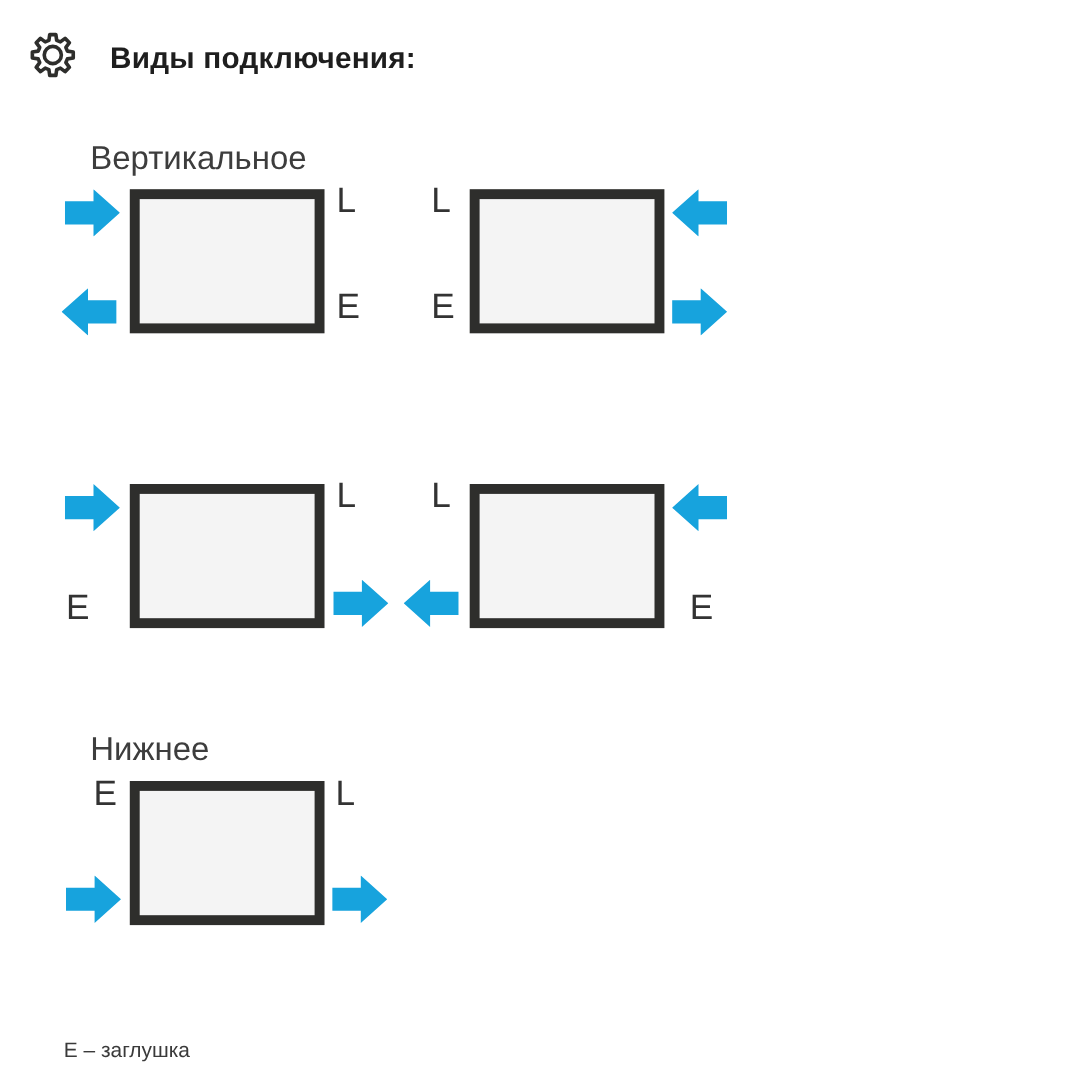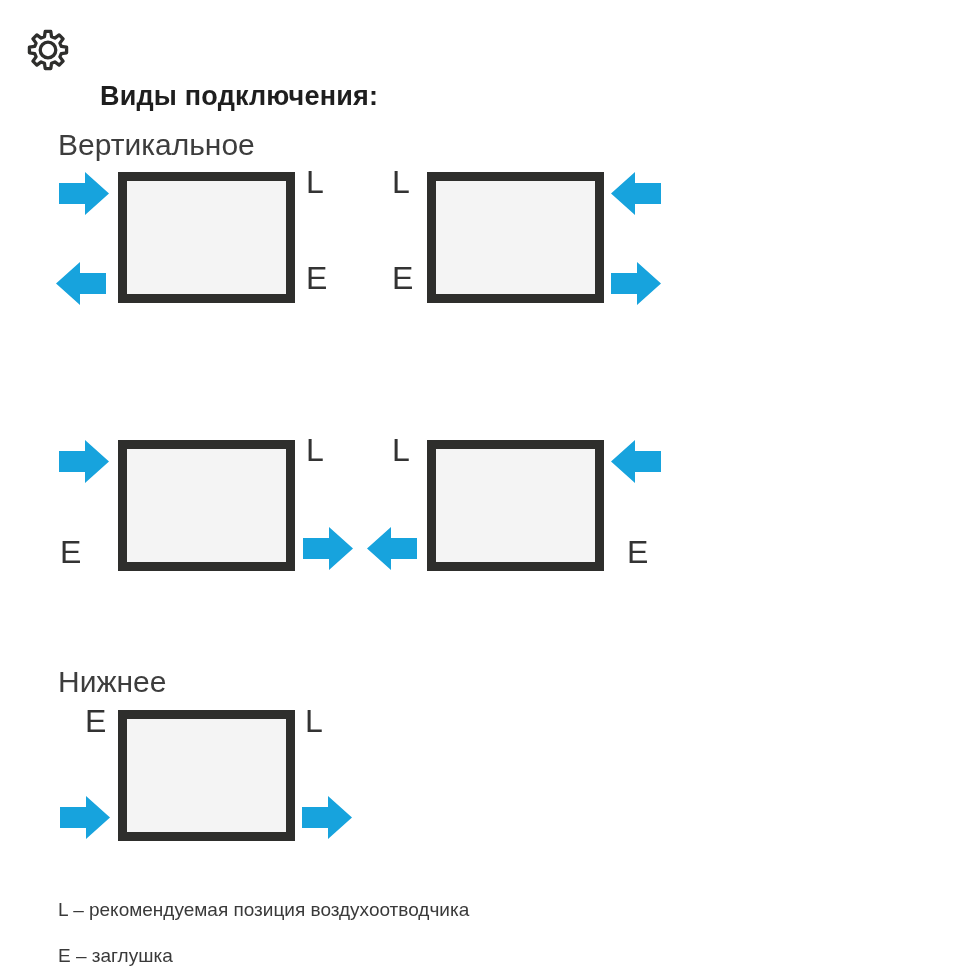--- a/index.html
+++ b/index.html
@@ -2,23 +2,23 @@
 <html><head>
 <meta charset="utf-8">
 <style>
   html,body{margin:0;padding:0;background:#ffffff;}
   .canvas{
     position:relative;width:970px;height:970px;background:#ffffff;overflow:hidden;
     font-family:"Liberation Sans",sans-serif;
   }
   
   .gear{position:absolute;left:26px;top:28px;width:44px;height:44px;}
-  .title{position:absolute;left:100px;top:38px;font-size:27px;font-weight:700;color:#1e1e1e;letter-spacing:.2px;margin-top:43px;}
+  .title{position:absolute;left:100px;top:38px;font-size:27px;font-weight:700;color:#1e1e1e;letter-spacing:.2px;}
   
-  .sec-title{position:absolute;font-size:30px;font-weight:400;color:#3d3d3d;line-height:1;}
+  .sec-title{position:absolute;font-size:30px;font-weight:400;color:#3d3d3d;line-height:1;margin-left:24px;}
   .t1{left:58px;top:130px}
   .t2{left:58px;top:398px}
   .t3{left:58px;top:667px}
   
   .box{position:absolute;width:159px;height:113px;background:#f4f4f4;border:9px solid #2e2e2c;}
   .boxA{left:118px;top:172px}
   .boxB{left:427px;top:172px}
   .boxC{left:118px;top:440px}
   .boxD{left:427px;top:440px}
   .boxE{left:118px;top:710px}
@@ -125,16 +125,15 @@
     <svg viewBox="0 0 50 43">
         <polygon points="0,11 26,11 26,0 50,21.5 26,43 26,32 0,32"></polygon>
       </svg>
   </span>
   <span class="arrow arEout">
     <svg viewBox="0 0 50 43">
         <polygon points="0,11 26,11 26,0 50,21.5 26,43 26,32 0,32"></polygon>
       </svg>
   </span>
 
-  <div class="legend-line lg1">L – рекомендуемая позиция воздухоотводчика</div>
   <div class="legend-line lg2">E – заглушка</div>
 
 </div>
 
 </body></html>

